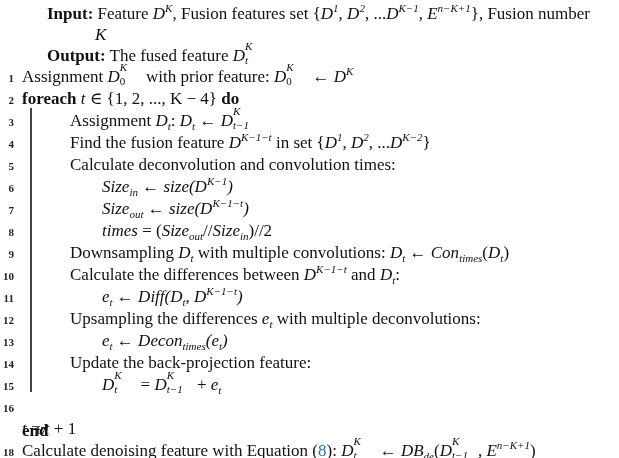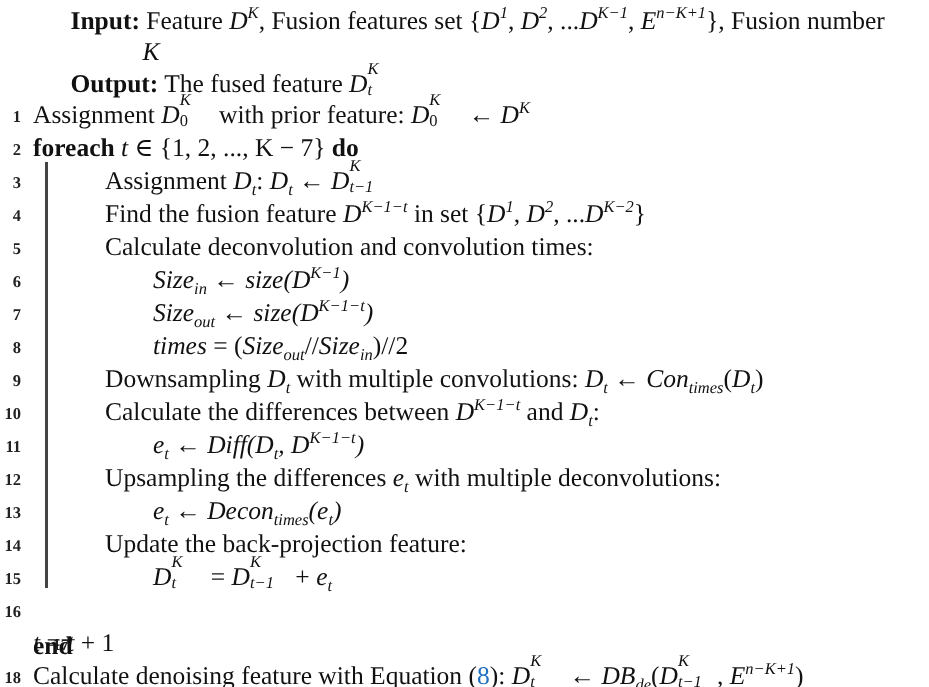--- a/index.html
+++ b/index.html
@@ -104,21 +104,21 @@
       <span>with prior feature:</span>
       <span class="m">D<span class="supsub"><span class="s1">K</span><span class="s2" style="font-style:normal;">0</span></span></span> ← <span class="m">D<sup>K</sup></span>
     </span>
   </div>
 
   <div class="line" style="top:88px;">
     <span class="lnum" style="top:1px;">2</span>
     <span class="txt" style="left:22px;">
       <span class="kw">foreach</span>
       <span class="m">t</span>
-      <span>∈ {1, 2, ..., K − 7}</span>
+      <span>∈ {1, 2, ..., K − 4}</span>
       <span class="kw">do</span>
     </span>
   </div>
 
   <div class="vbar"></div>
 
   <div class="line" style="top:110px;">
     <span class="lnum" style="top:1px;">3</span>
     <span class="txt" style="left:70px;">
       <span>Assignment</span>

